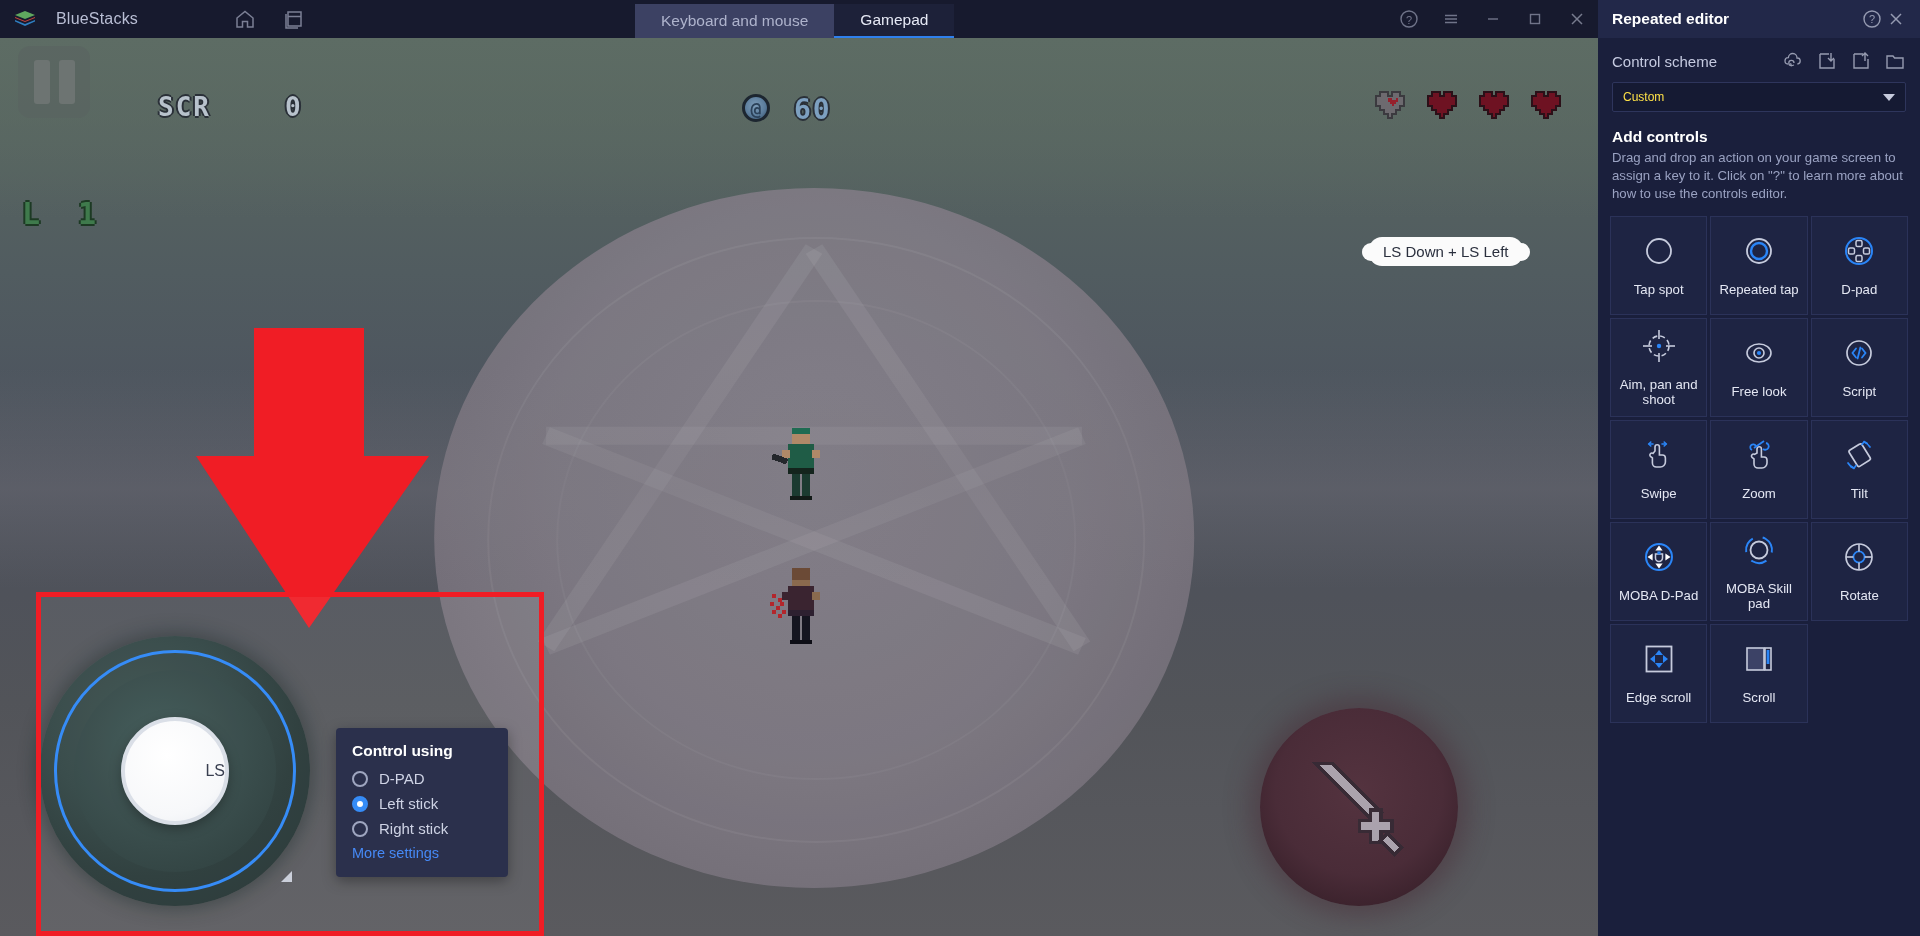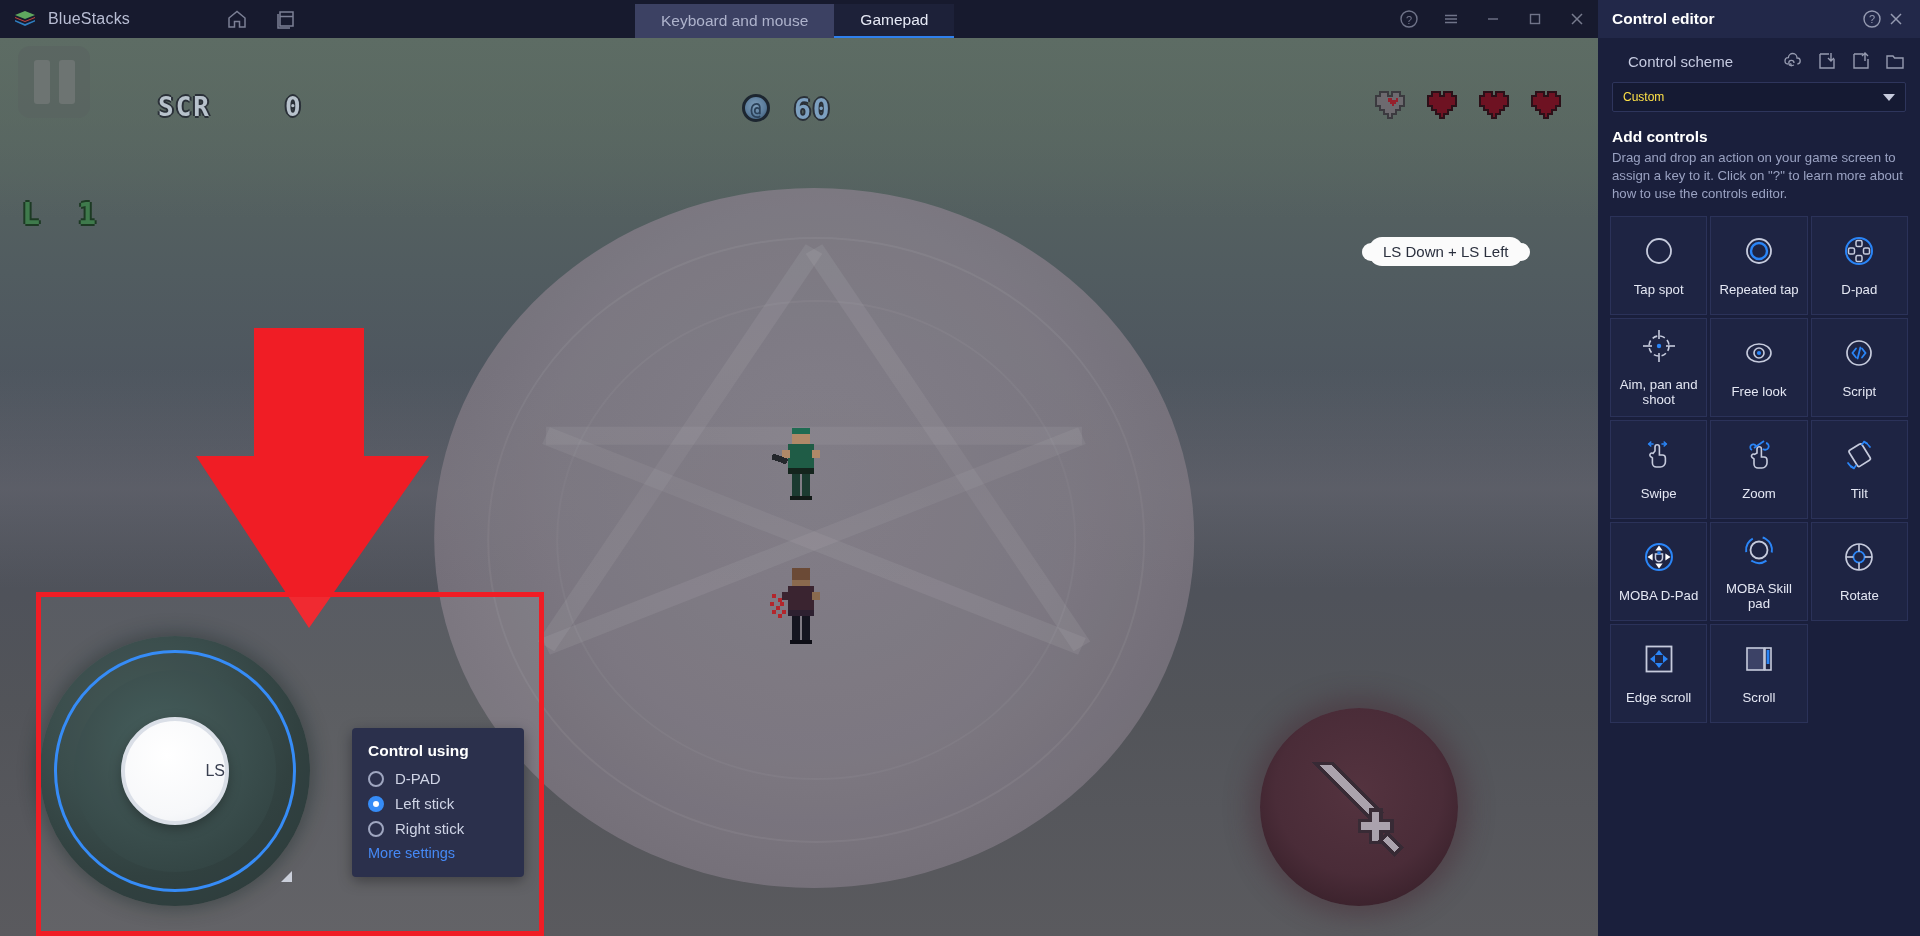--- a/index.html
+++ b/index.html
@@ -11,21 +11,21 @@
   }
   #app { position: relative; width: 1920px; height: 936px; }
 
   
   .titlebar {
     position: absolute; left: 0; top: 0; width: 1598px; height: 38px;
     background: #171a2e; display: flex; align-items: center;
   }
   .bs-logo { width: 22px; height: 18px; margin-left: 14px; position: relative; }
   .bs-title {
-    margin-left: 12px; font-size: 16px; color: #b9bed4; letter-spacing: .2px;
+    margin-left: 20px; font-size: 16px; color: #b9bed4; letter-spacing: .2px;
   }
   .tb-icons { display: flex; align-items: center; margin-left: 96px; gap: 26px; }
   .tb-ico { width: 22px; height: 22px; opacity: .62; cursor: pointer; }
   .tb-ico svg { display: block; }
   .tabs {
     position: absolute; left: 635px; top: 4px; height: 34px; display: flex;
   }
   .tab {
     height: 34px; padding: 0 26px; display: flex; align-items: center;
     justify-content: center; font-size: 15.5px; color: #aeb3cc; cursor: pointer;
@@ -184,21 +184,21 @@
   }
   .joy-knob span { font-size: 16px; color: #2d3346; }
   .joy-resize {
     position: absolute; right: 18px; bottom: 24px; width: 0; height: 0;
     border-left: 11px solid transparent; border-bottom: 11px solid #c8ccd8;
     cursor: nwse-resize;
   }
 
   
   .popup {
-    position: absolute; left: 352px; top: 690px; width: 172px;
+    position: absolute; left: 336px; top: 690px; width: 172px;
     background: #1e2441; border-radius: 4px; padding: 14px 16px 16px 16px;
     box-shadow: 0 4px 14px rgba(0,0,0,.4);
   }
   .popup h4 { font-size: 15.5px; color: #ffffff; margin-bottom: 10px; font-weight: bold; }
   .radio-row {
     display: flex; align-items: center; gap: 11px; margin-bottom: 8px;
     cursor: pointer;
   }
   .radio {
     width: 16px; height: 16px; border-radius: 50%;
@@ -222,21 +222,21 @@
   }
   .panel-head {
     height: 38px; background: #222849; display: flex; align-items: center;
     padding: 0 12px 0 14px;
   }
   .panel-head h3 { font-size: 15.5px; color: #fff; font-weight: bold; flex: 1; }
   .ph-ico { width: 24px; height: 24px; opacity: .7; cursor: pointer; display: flex;
             align-items: center; justify-content: center; }
 
   .scheme-row {
-    display: flex; align-items: center; padding: 12px 14px 0 30px;
+    display: flex; align-items: center; padding: 12px 14px 0 14px;
   }
   .scheme-row .lbl { font-size: 15px; color: #c5cae0; flex: 1; }
   .scheme-icons { display: flex; gap: 12px; }
   .sc-ico { width: 22px; height: 22px; opacity: .72; cursor: pointer; }
 
   .select {
     margin: 10px 14px 0 14px; height: 30px; background: #151a33;
     border: 1px solid #2e355c; border-radius: 2px;
     display: flex; align-items: center; padding: 0 10px; cursor: pointer;
   }
@@ -479,21 +479,21 @@
       <div class="more-link">More settings</div>
     </div>
 
     <div class="hl-box"></div>
 
     <div class="tip-pill">LS Down + LS Left</div>
   </div>
 
   <div class="panel">
     <div class="panel-head">
-      <h3>Control editor</h3>
+      <h3>Repeated editor</h3>
       <div class="ph-ico">
         <svg width="20" height="20" viewBox="0 0 20 20">
             <circle cx="10" cy="10" r="8" fill="none" stroke="#c6cbdd" stroke-width="1.4"></circle>
             <text x="10" y="14.3" font-size="11" fill="#c6cbdd" text-anchor="middle" font-family="Liberation Sans, sans-serif">?</text>
           </svg>
       </div>
       <div class="ph-ico">
         <svg width="20" height="20" viewBox="0 0 20 20">
             <g stroke="#c6cbdd" stroke-width="1.5">
               <line x1="5" y1="5" x2="15" y2="15"></line>

